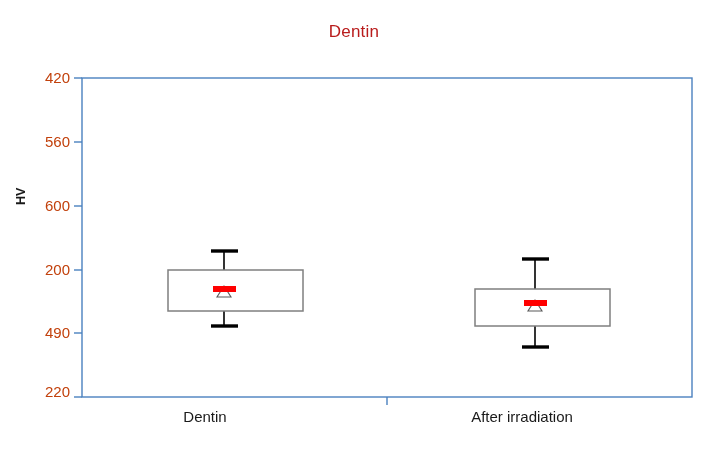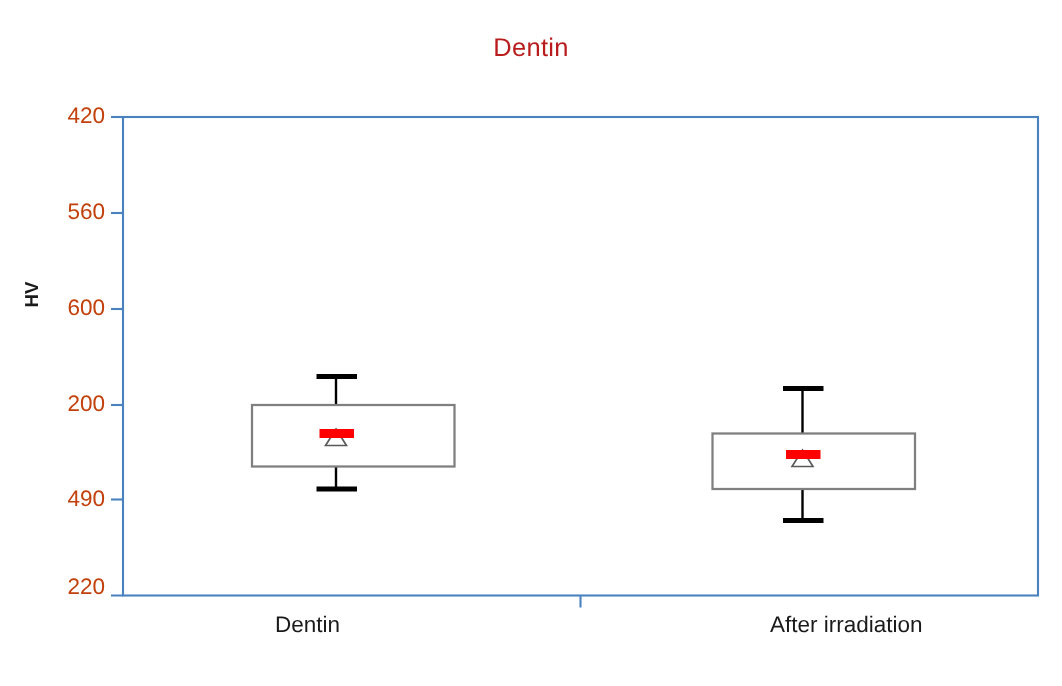--- a/index.html
+++ b/index.html
@@ -86,21 +86,21 @@
   <div id="ytick-labels">
     <div class="ytick-label" style="top:70px">420</div>
     <div class="ytick-label" style="top:134px">560</div>
     <div class="ytick-label" style="top:198px">600</div>
     <div class="ytick-label" style="top:262px">200</div>
     <div class="ytick-label" style="top:325px">490</div>
     <div class="ytick-label" style="top:384px">220</div>
   </div>
 
   <div class="xtick-label" style="left:125px; width:160px;">Dentin</div>
-  <div class="xtick-label" style="left:455px; width:160px;text-align:right;">After irradiation</div>
+  <div class="xtick-label" style="left:442px; width:160px;">After irradiation</div>
 
   <svg id="plot-svg" viewBox="0 0 708 457">
 
     <rect x="82" y="78" width="610" height="319" fill="#ffffff" stroke="#4a81bf" stroke-width="1.4"></rect>
 
     <g stroke="#4a81bf" stroke-width="1.4">
       <line x1="74" y1="78" x2="82" y2="78"></line>
       <line x1="74" y1="142" x2="82" y2="142"></line>
       <line x1="74" y1="206" x2="82" y2="206"></line>
       <line x1="74" y1="270" x2="82" y2="270"></line>

